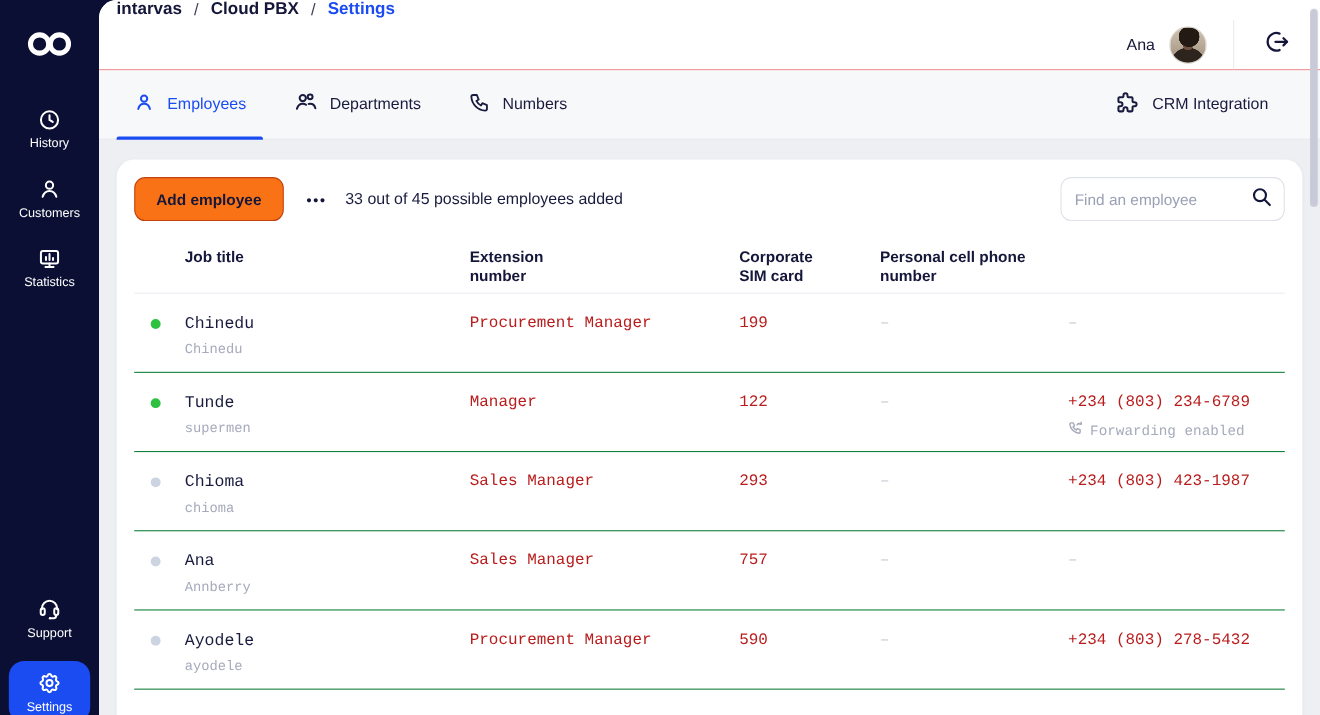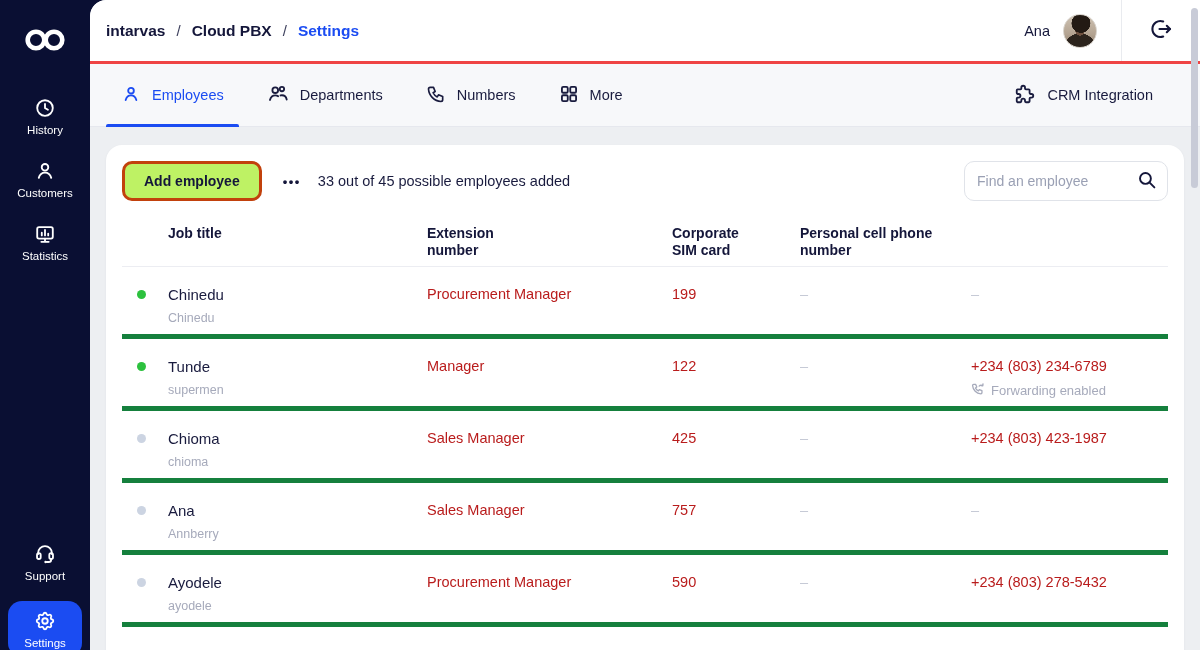--- a/index.html
+++ b/index.html
@@ -17,21 +17,21 @@
   .side-item svg { display:block; }
   .nav-bottom { margin-top:auto; margin-bottom:5px; display:flex; flex-direction:column; align-items:center; }
   .side-item.active { background:#1b4cf2; width:74px; height:56px; margin-top:8px; margin-bottom:0; }
 
   
   .content { margin-left:90px; height:650px; background:#edeff2; border-top-left-radius:16px;
              overflow:hidden; position:relative; }
 
   
   .topbar { height:64px; background:#ffffff; border-top-left-radius:16px; display:flex;
-            align-items:center; padding-left:16px; border-bottom:3px solid #ef4444; }
+            align-items:flex-start; padding-left:16px; border-bottom:1px solid #ef4444;flex-direction:column; }
   .breadcrumb { display:flex; align-items:center; gap:11px; font-size:15.5px; font-weight:700; color:#14163a; }
   .crumb-sep { color:#3c3f5c; font-weight:400; font-size:15px; }
   .crumb-page { color:#1b4cf2; }
   .top-right { margin-left:auto; display:flex; align-items:center; height:100%; }
   .user-name { font-size:14.5px; color:#14163a; margin-right:13px; }
   .avatar { width:34px; height:34px; border-radius:50%; border:1px solid #d8d3cc;
             background:
               radial-gradient(circle at 53% 26%, #231a14 0 32%, rgba(0,0,0,0) 33%),
               radial-gradient(circle at 50% 50%, #6e5140 0 20%, rgba(0,0,0,0) 21%),
               radial-gradient(circle at 50% 108%, #2c241d 0 42%, rgba(0,0,0,0) 43%),
@@ -47,41 +47,41 @@
   .tab.active { color:#1b4cf2; font-weight:500; }
   .tab.active::after { content:""; position:absolute; left:0; right:0; bottom:-1px; height:3px;
                        background:#1b4cf2; border-radius:2px 2px 0 0; }
   .tab-crm { margin-left:auto; margin-right:0; }
 
   
   .main { height:522px; padding:18px 16px; }
   .card { background:#ffffff; border-radius:16px; height:560px; padding-top:16px;
           box-shadow:0 1px 3px rgba(20,22,58,0.05); }
   .card-toolbar { display:flex; align-items:center; padding:0 16px; height:40px; }
-  .add-btn { background:#bef264; border:3px solid #c2410c; border-radius:10px; height:40px; padding:0 19px;
+  .add-btn { background:#f97316; border:1px solid #c2410c; border-radius:10px; height:40px; padding:0 19px;
              font-family:"Liberation Sans", sans-serif; font-size:14px; font-weight:700; color:#14163a; cursor:pointer; }
   .overflow-dots { margin:0 17px 0 21px; font-size:13px; font-weight:700; letter-spacing:1.5px;
                    color:#14163a; cursor:pointer; }
   .count-text { font-size:14.5px; color:#191b3e; }
   .search-box { margin-left:auto; width:204px; height:40px; border:1px solid #e0e3e9; border-radius:10px;
                 display:flex; align-items:center; padding:0 10px 0 12px; background:#fff; }
   .search-box input { border:none; outline:none; flex:1; min-width:0; font-family:"Liberation Sans", sans-serif;
                       font-size:14px; color:#14163a; background:transparent; }
   .search-box input::placeholder { color:#9aa0b4; }
   .search-icon { color:#14163a; flex:none; cursor:pointer; }
 
   
   .table { padding:14px 16px 0; }
   .thead, .trow { display:grid; grid-template-columns:46px 259px 245px 128px 171px 1fr; }
   .thead { min-height:52px; border-bottom:1px solid #ecedf2; }
   .th { font-size:14px; font-weight:700; color:#14163a; padding-top:10px; line-height:17px; }
   .th-name { color:#1b4cf2; display:flex; align-items:flex-start; gap:7px; cursor:pointer; }
   .th-name svg { margin-top:2px; }
   .th-ext, .th-sim { max-width:92px; }
-  .trow { height:72px; border-bottom:5px solid #15803d; cursor:pointer; }
+  .trow { height:72px; border-bottom:1px solid #15803d; cursor:pointer;font-family:Liberation Mono, monospace; }
   .cell { padding-top:18px; }
   .cell-dot { padding-top:23px; padding-left:15px; }
   .dot { width:9px; height:9px; border-radius:50%; display:block; }
   .dot.online { background:#2cc13e; }
   .dot.offline { background:#ccd4e2; }
   .name { font-size:15px; font-weight:500; color:#191b3e; line-height:19px; }
   .sub { font-size:12.5px; color:#a6aabb; margin-top:7px; }
   .val { font-size:14.5px; color:#b91c1c; line-height:19px; }
   .muted { color:#c6cad6; }
   .note { display:flex; align-items:center; gap:6px; font-size:13px; color:#a6aabb; margin-top:6px; }
@@ -207,31 +207,20 @@
       </span>
       <span>Departments</span>
     </div>
     <div class="tab">
       <span>
         <svg width="20" height="20" viewBox="0 0 24 24" fill="none" stroke="#191b3e" stroke-width="2" stroke-linecap="round" stroke-linejoin="round">
           <path d="M5 4h4l2 5l-2.5 1.5a11 11 0 0 0 5 5l1.5 -2.5l5 2v4a2 2 0 0 1 -2 2a16 16 0 0 1 -15 -15a2 2 0 0 1 2 -2"></path>
         </svg>
       </span>
       <span>Numbers</span>
-    </div>
-    <div class="tab">
-      <span>
-        <svg width="20" height="20" viewBox="0 0 24 24" fill="none" stroke="#191b3e" stroke-width="2.2">
-          <rect x="3.5" y="3.5" width="7" height="7" rx="1.6"></rect>
-            <rect x="13.5" y="3.5" width="7" height="7" rx="1.6"></rect>
-          <rect x="3.5" y="13.5" width="7" height="7" rx="1.6"></rect>
-            <rect x="13.5" y="13.5" width="7" height="7" rx="1.6"></rect>
-        </svg>
-      </span>
-      <span>More</span>
     </div>
     <div class="tab tab-crm">
       <span>
         <svg width="22" height="22" viewBox="0 0 24 24" fill="none" stroke="#191b3e" stroke-width="2" stroke-linecap="round" stroke-linejoin="round">
           <path d="M4 7h3a1 1 0 0 0 1 -1v-1a2 2 0 0 1 4 0v1a1 1 0 0 0 1 1h3a1 1 0 0 1 1 1v3a1 1 0 0 0 1 1h1a2 2 0 0 1 0 4h-1a1 1 0 0 0 -1 1v3a1 1 0 0 1 -1 1h-3a1 1 0 0 1 -1 -1v-1a2 2 0 0 0 -4 0v1a1 1 0 0 1 -1 1h-3a1 1 0 0 1 -1 -1v-3a1 1 0 0 1 1 -1h1a2 2 0 0 0 0 -4h-1a1 1 0 0 1 -1 -1v-3a1 1 0 0 1 1 -1"></path>
         </svg>
       </span>
       <span>CRM Integration</span>
     </div>
   </div>
@@ -307,21 +296,21 @@
 
   <div class="trow">
     <div class="cell cell-dot">
       <span class="dot offline"></span>
     </div>
     <div class="cell">
       <div class="name">Chioma</div>
       <div class="sub">chioma</div>
     </div>
     <div class="cell val">Sales Manager</div>
-    <div class="cell val">425</div>
+    <div class="cell val">293</div>
     <div class="cell val muted">–</div>
     <div class="cell">
       <div class="val">+234 (803) 423-1987</div>
 
     </div>
   </div>
 
   <div class="trow">
     <div class="cell cell-dot">
       <span class="dot offline"></span>

